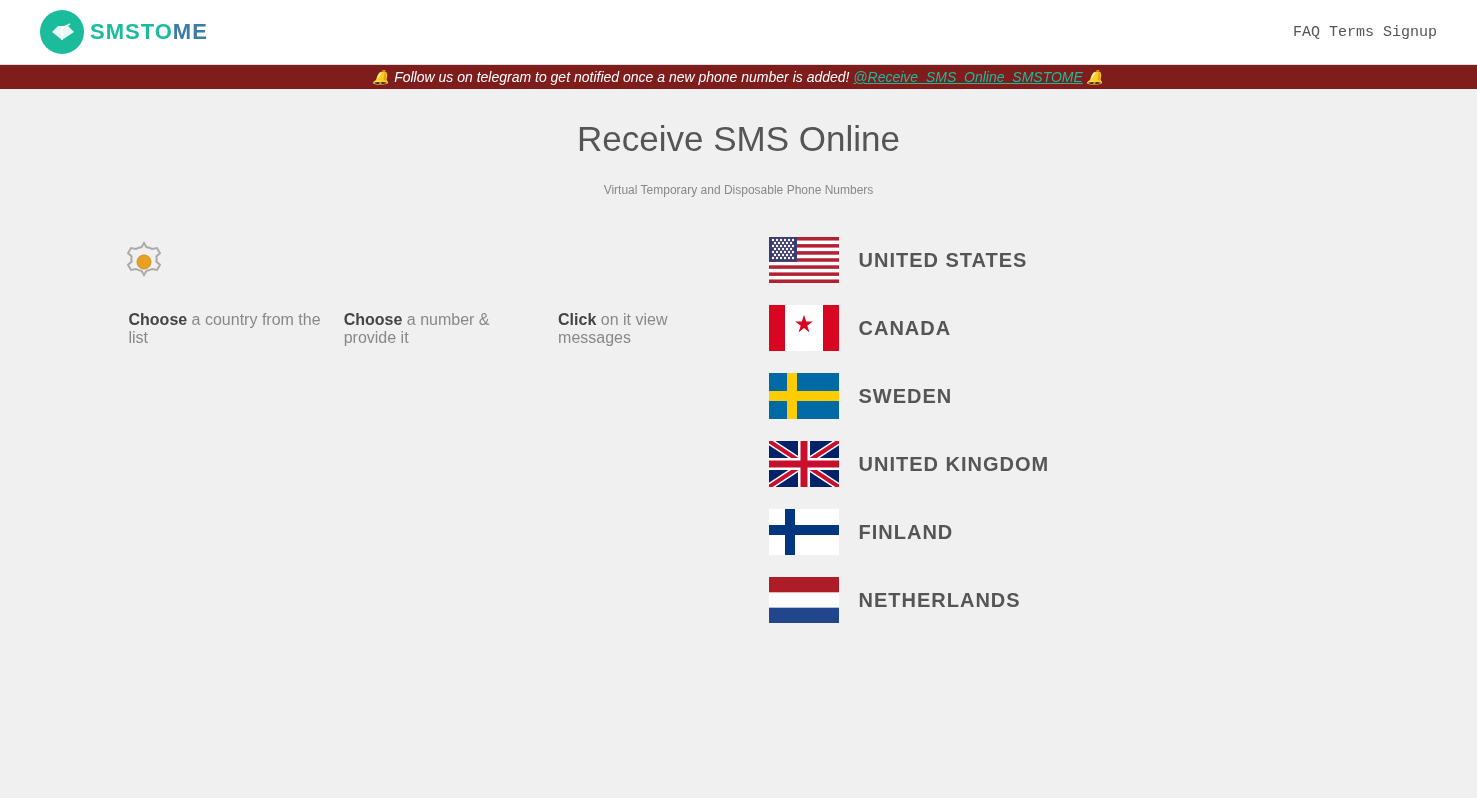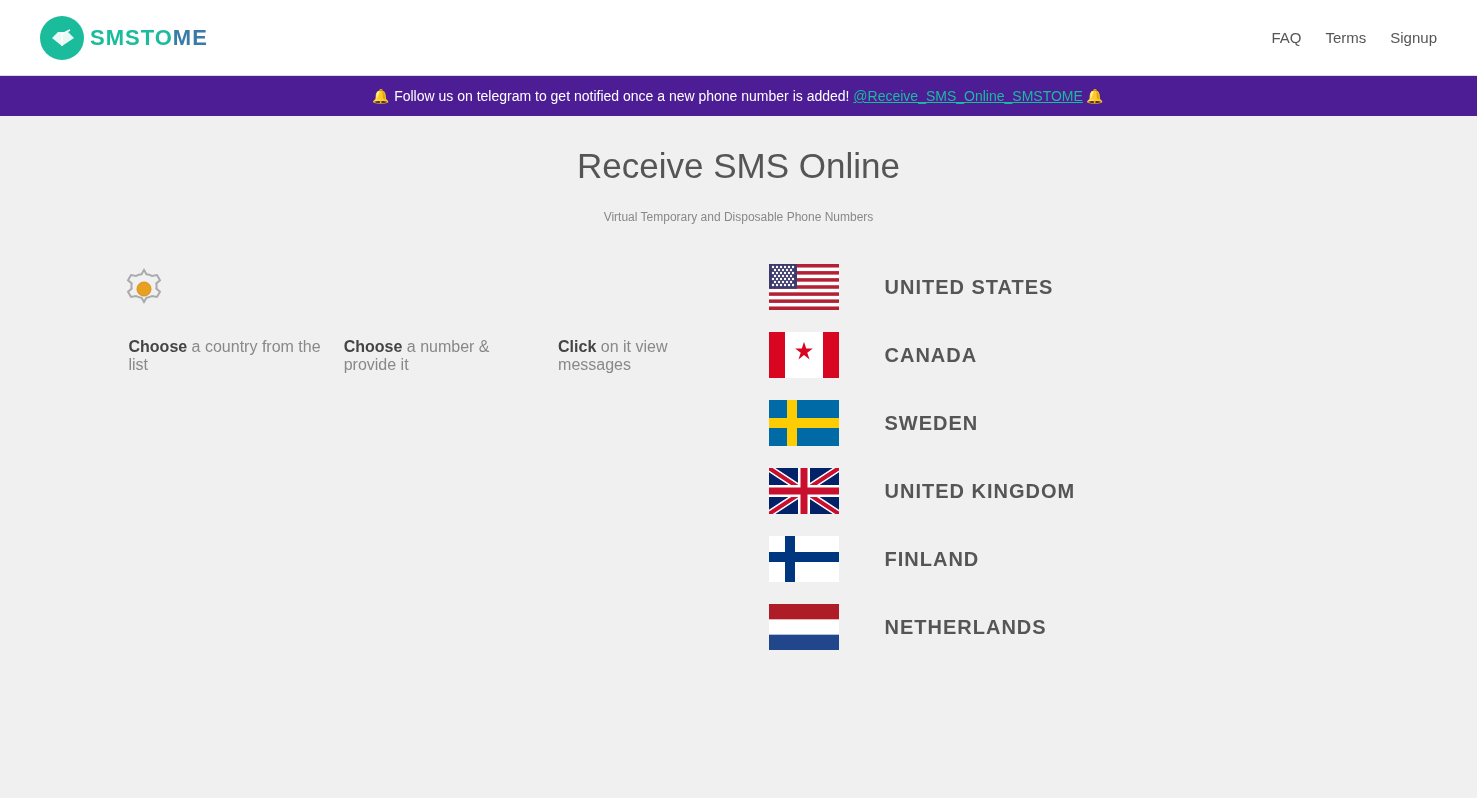--- a/index.html
+++ b/index.html
@@ -11,21 +11,21 @@
     }
 
     
     .header {
       background: #fff;
       border-bottom: 1px solid #ddd;
       display: flex;
       align-items: center;
       justify-content: space-between;
       padding: 0 40px;
-      height: 76px;
+      height: 65px;
     }
     .logo-area {
       display: flex;
       align-items: center;
       gap: 6px;
     }
     .logo-icon {
       width: 44px;
       height: 44px;
       border-radius: 50%;
@@ -38,37 +38,39 @@
       font-size: 22px;
       font-weight: bold;
       color: #3a7ca5;
       letter-spacing: 1px;
     }
     .logo-text span {
       color: #1abc9c;
     }
     .nav-links {
       display: flex;
-      gap: 24px;
+      gap: 9px;
       align-items: flex-start;
+      font-family: Liberation Mono, monospace;
     }
     .nav-link {
       color: #555;
       text-decoration: none;
       font-size: 15px;
       cursor: pointer;
     }
 
     
     .banner {
-      background: #4c1d95;
+      background: #7f1d1d;
       color: #fff;
       text-align: center;
-      padding: 12px 20px;
+      padding: 4px 20px;
       font-size: 14px;
+      font-style: italic;
     }
     .banner a {
       color: #1abc9c;
       text-decoration: underline;
     }
 
     
     .main {
       padding: 30px 20px 40px;
       max-width: 1400px;
@@ -155,21 +157,20 @@
       width: 70px;
       height: 46px;
       display: inline-block;
       flex-shrink: 0;
     }
     .country-name {
       font-size: 20px;
       font-weight: bold;
       color: #555;
       letter-spacing: 1px;
-      margin-left: 26px;
     }
 
     
     ::-webkit-scrollbar { width: 12px; }
     ::-webkit-scrollbar-track { background: #f0f0f0; }
     ::-webkit-scrollbar-thumb { background: #ccc; border-radius: 4px; }
 
     
     .gear-svg {
       width: 46px;

